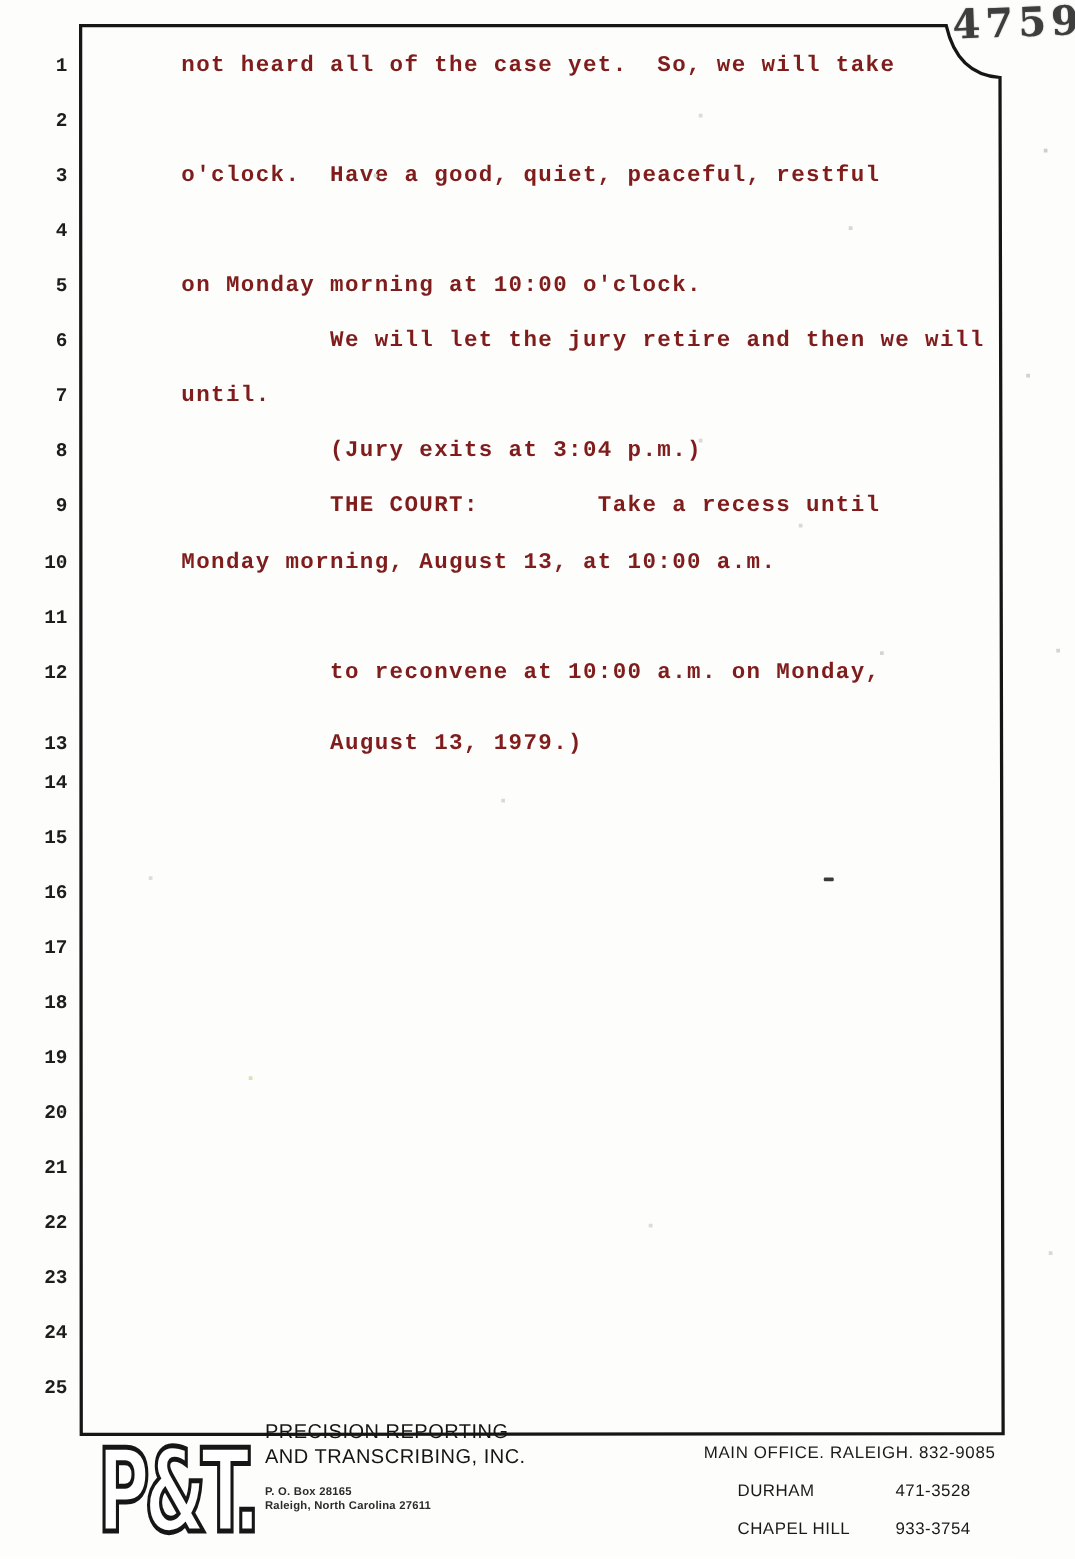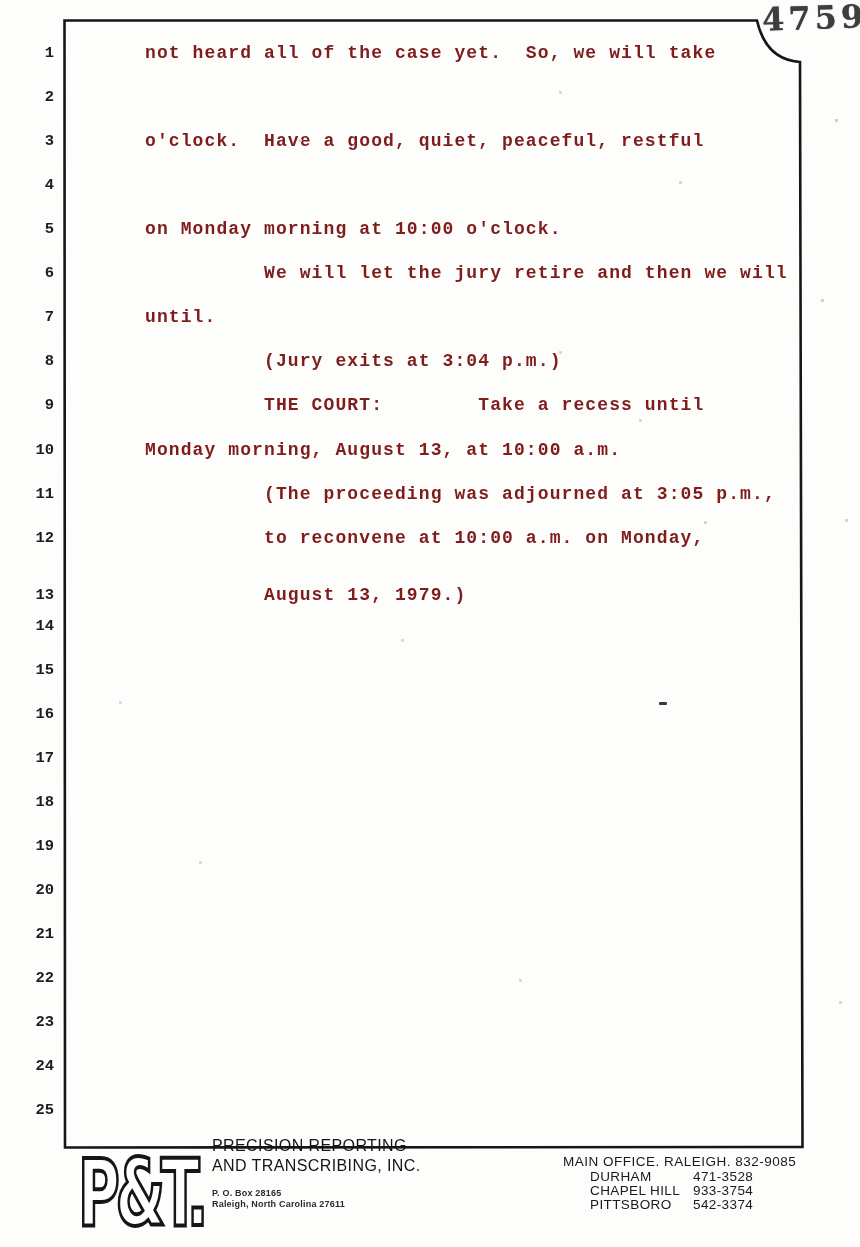--- a/index.html
+++ b/index.html
@@ -63,21 +63,21 @@
   .addr{
     margin-top:13px;
     font-family:"Liberation Sans",sans-serif;
     font-size:9px;line-height:11px;font-weight:bold;color:#2b2b2b;letter-spacing:.2px;
   }
   .contacts{
     position:absolute;left:563px;top:1153px;
     font-family:"Liberation Sans",sans-serif;color:#1a1a1a;
   }
   .main-office{font-size:13.5px;line-height:17px;letter-spacing:.5px;}
-  .office-row{display:flex;margin-top:0;font-size:13.5px;line-height:14px;letter-spacing:.4px;}
+  .office-row{display:flex;margin-top:16px;font-size:13.5px;line-height:14px;letter-spacing:.4px;justify-content:space-between;}
   .office-city{width:103px;margin-left:27px;}
   .office-phone{width:80px;}
 </style>
 </head>
 <body>
 
 <div class="page">
 
   <svg class="border-svg" viewBox="0 0 860 1247" xmlns="http://www.w3.org/2000/svg">
     <path d="M 64.5 20.5 L 757 20.5 C 763 47 778 60.5 800 62 L 802.5 1147 L 65 1147.5 Z" fill="none" stroke="#161616" stroke-width="2.6" stroke-linejoin="miter"></path>
@@ -119,21 +119,20 @@
       <div class="trow" style="top: 394.48px;">
         <span class="lnum">9</span>
         <span class="ltxt">          THE COURT:        Take a recess until</span>
       </div>
       <div class="trow" style="top: 438.54px;">
         <span class="lnum">10</span>
         <span class="ltxt">Monday morning, August 13, at 10:00 a.m.</span>
       </div>
       <div class="trow" style="top: 482.6px;">
         <span class="lnum">11</span>
-        <span class="ltxt">          (The proceeding was adjourned at 3:05 p.m.,</span>
       </div>
       <div class="trow" style="top: 526.66px;">
         <span class="lnum">12</span>
         <span class="ltxt">          to reconvene at 10:00 a.m. on Monday,</span>
       </div>
       <div class="trow" style="top: 584px;">
         <span class="lnum">13</span>
         <span class="ltxt">          August 13, 1979.)</span>
       </div>
       <div class="trow" style="top: 614.78px;">

